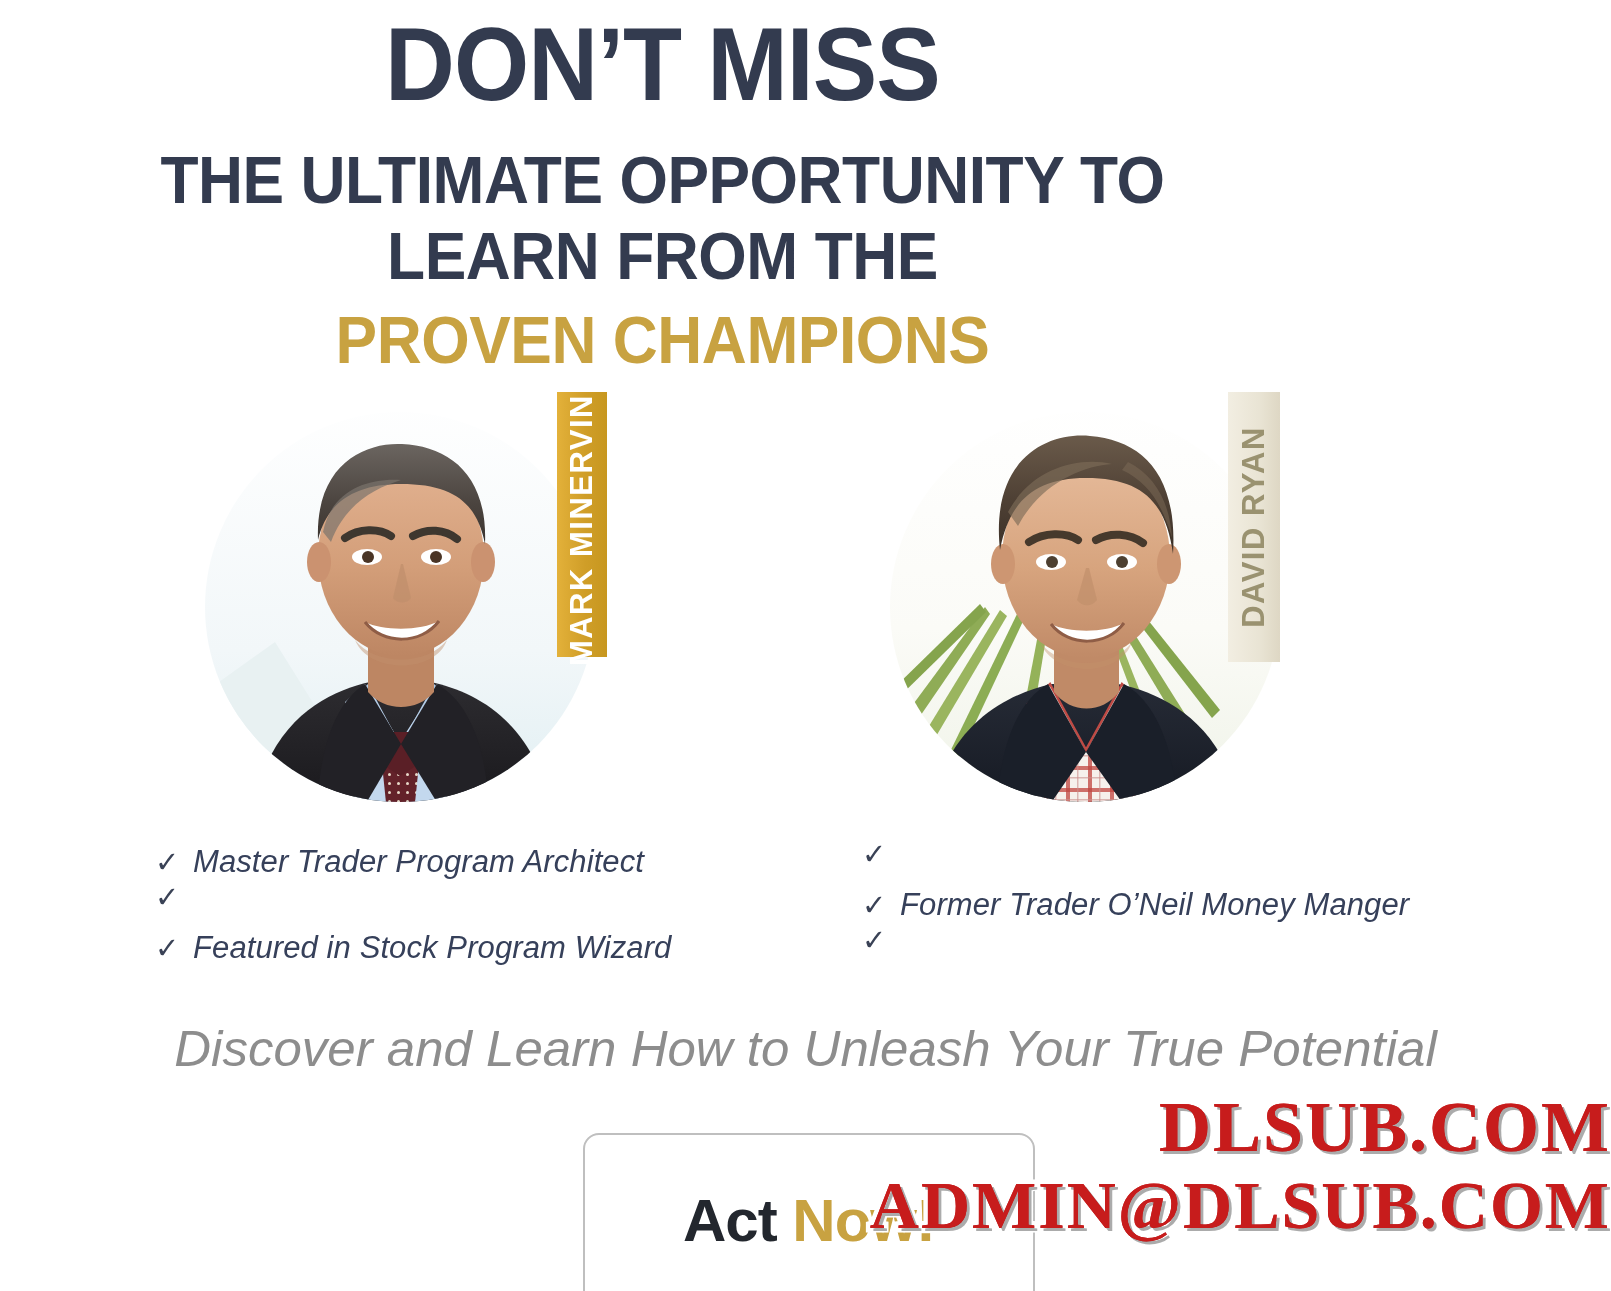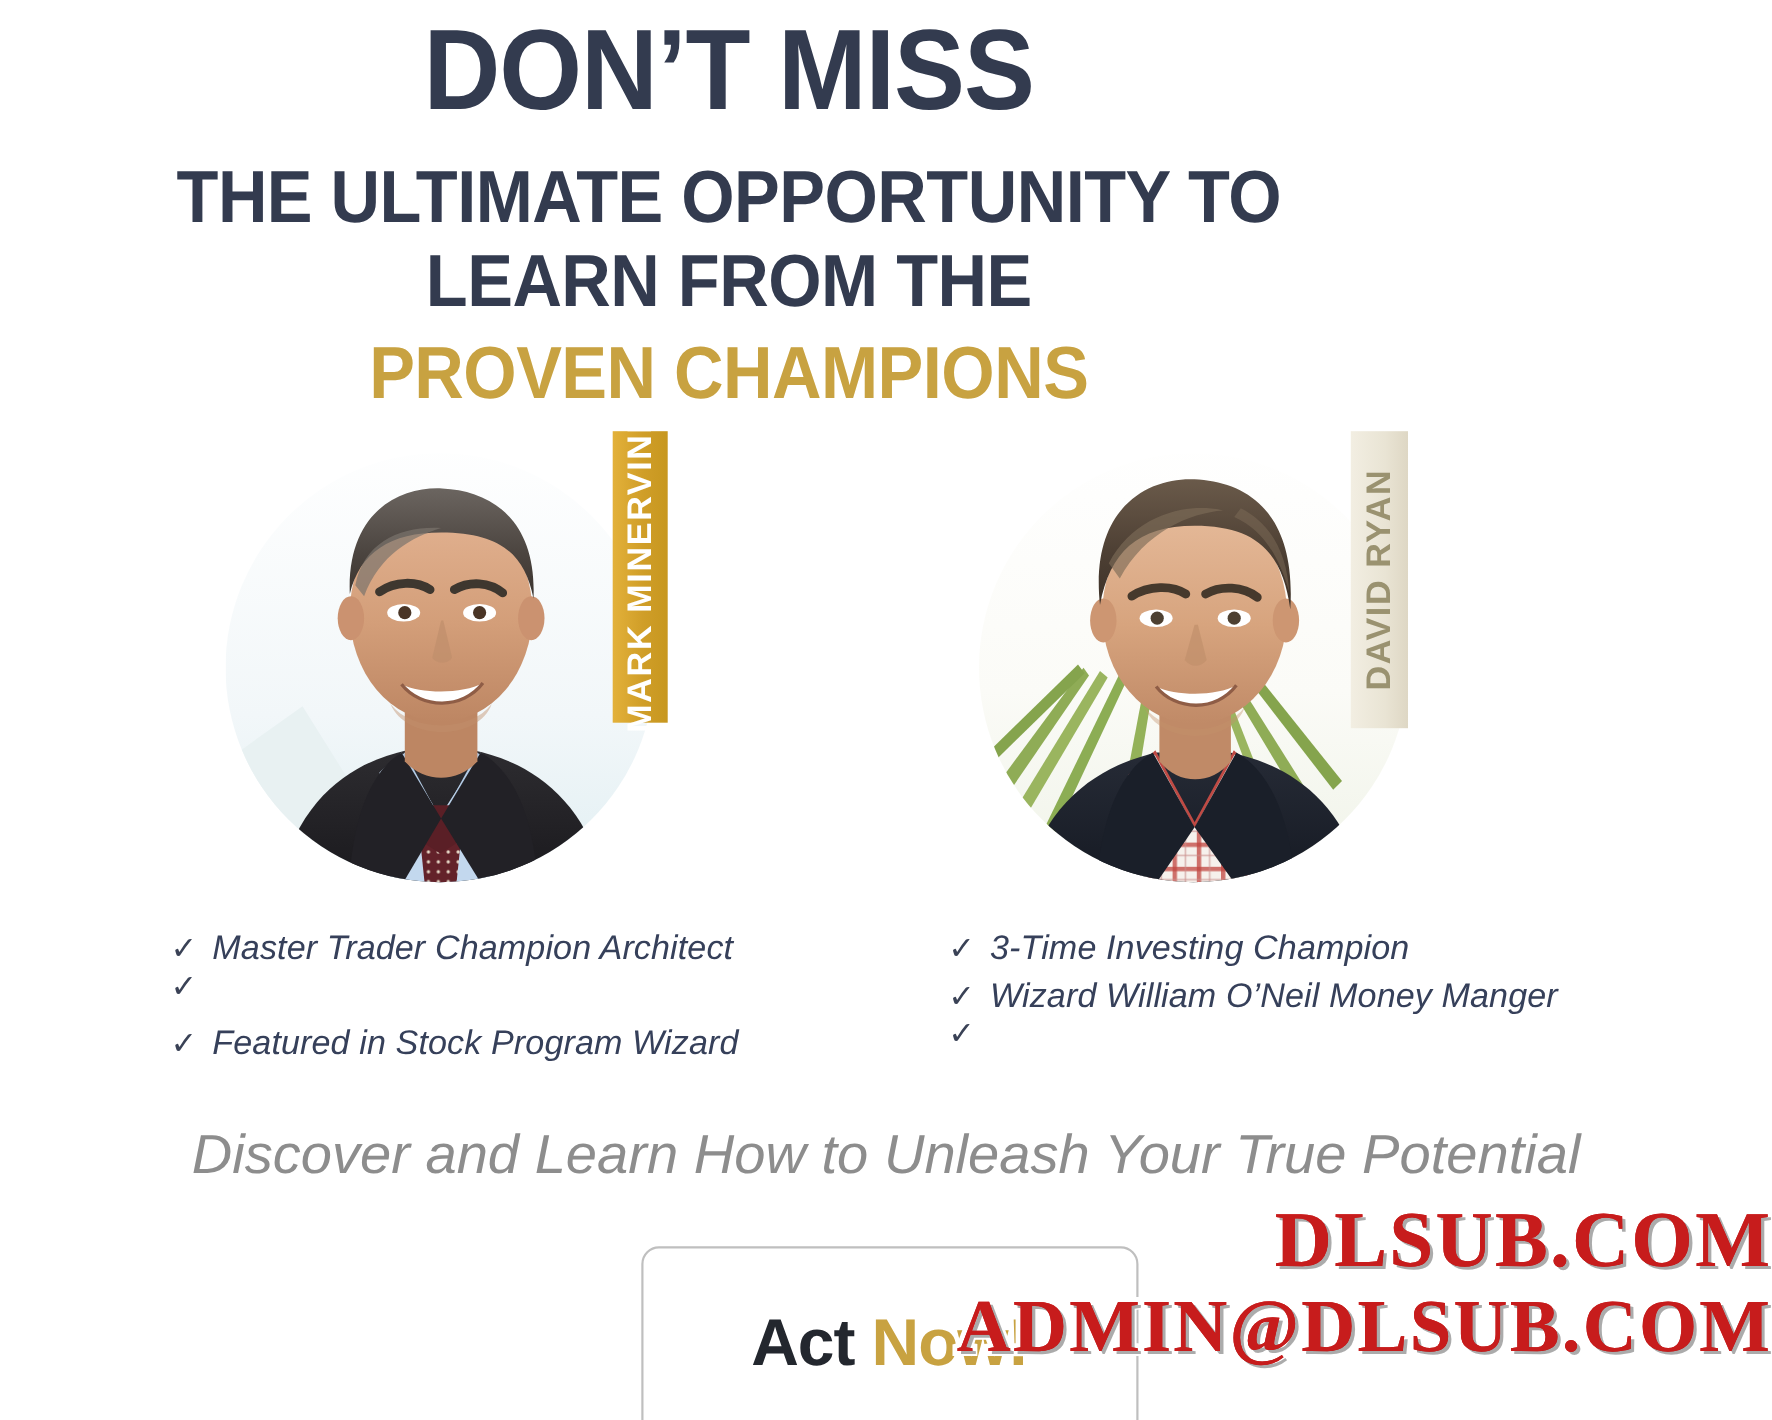--- a/index.html
+++ b/index.html
@@ -429,39 +429,38 @@
       <span class="vtext">DAVID RYAN</span>
     </div>
   </div>
 </div>
 
 <div class="bullets">
 
   <div class="bullet-col bullet-col-left">
     <div class="bullet-row">
       <span class="check-icon">✓</span>
-      <span class="bullet-text">Master Trader Champion Architect</span>
+      <span class="bullet-text">Master Trader Program Architect</span>
     </div>
     <div class="bullet-row">
       <span class="check-icon">✓</span>
     </div>
     <div class="bullet-row">
       <span class="check-icon">✓</span>
       <span class="bullet-text">Featured in Stock Program Wizard</span>
     </div>
   </div>
 
   <div class="bullet-col bullet-col-right">
     <div class="bullet-row">
       <span class="check-icon">✓</span>
-      <span class="bullet-text">3-Time Investing Champion</span>
-    </div>
-    <div class="bullet-row">
-      <span class="check-icon">✓</span>
-      <span class="bullet-text">Wizard William O’Neil Money Manger</span>
+    </div>
+    <div class="bullet-row">
+      <span class="check-icon">✓</span>
+      <span class="bullet-text">Former Trader O’Neil Money Manger</span>
     </div>
     <div class="bullet-row">
       <span class="check-icon">✓</span>
     </div>
   </div>
 </div>
 
 <div class="tagline">Discover and Learn How to Unleash Your True Potential</div>
 
 <div class="cta-button">

